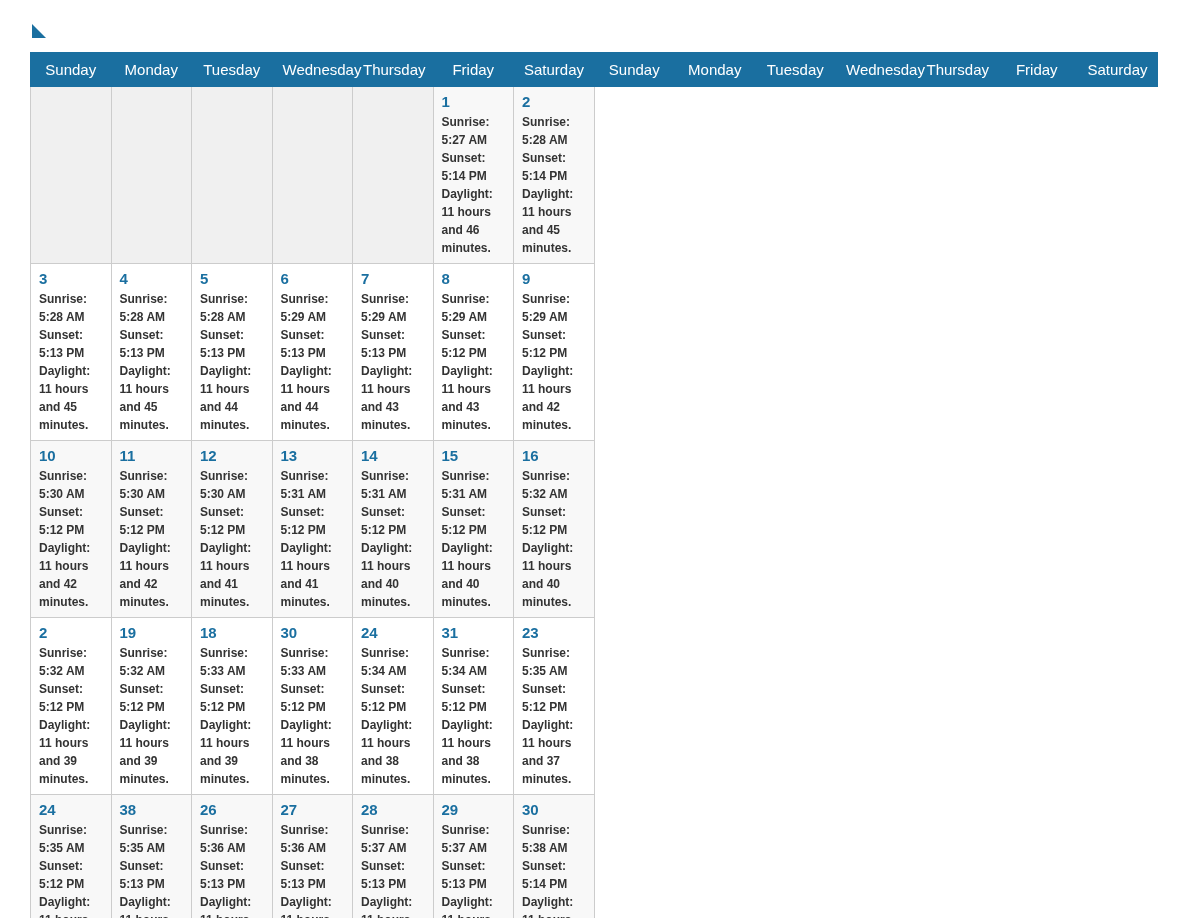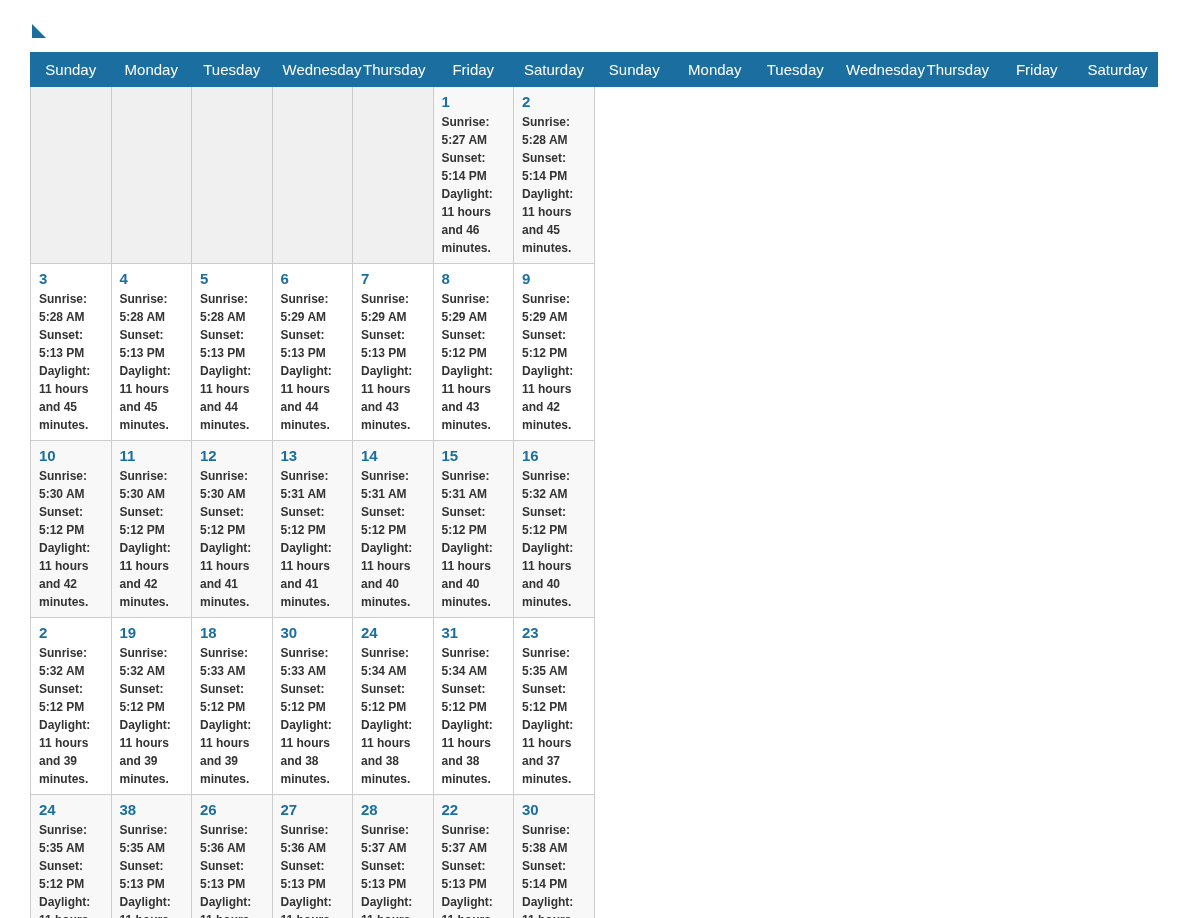--- a/index.html
+++ b/index.html
@@ -265,21 +265,21 @@
         </td>
         <td>
           <span class="day-number">27</span>
           <div class="day-info">Sunrise: 5:36 AM<br>Sunset: 5:13 PM<br>Daylight: 11 hours and 36 minutes.</div>
         </td>
         <td>
           <span class="day-number">28</span>
           <div class="day-info">Sunrise: 5:37 AM<br>Sunset: 5:13 PM<br>Daylight: 11 hours and 36 minutes.</div>
         </td>
         <td>
-          <span class="day-number">22</span>
+          <span class="day-number">29</span>
           <div class="day-info">Sunrise: 5:37 AM<br>Sunset: 5:13 PM<br>Daylight: 11 hours and 35 minutes.</div>
         </td>
         <td>
           <span class="day-number">30</span>
           <div class="day-info">Sunrise: 5:38 AM<br>Sunset: 5:14 PM<br>Daylight: 11 hours and 35 minutes.</div>
         </td>
       </tr>
     </tbody>
 </table>
 

